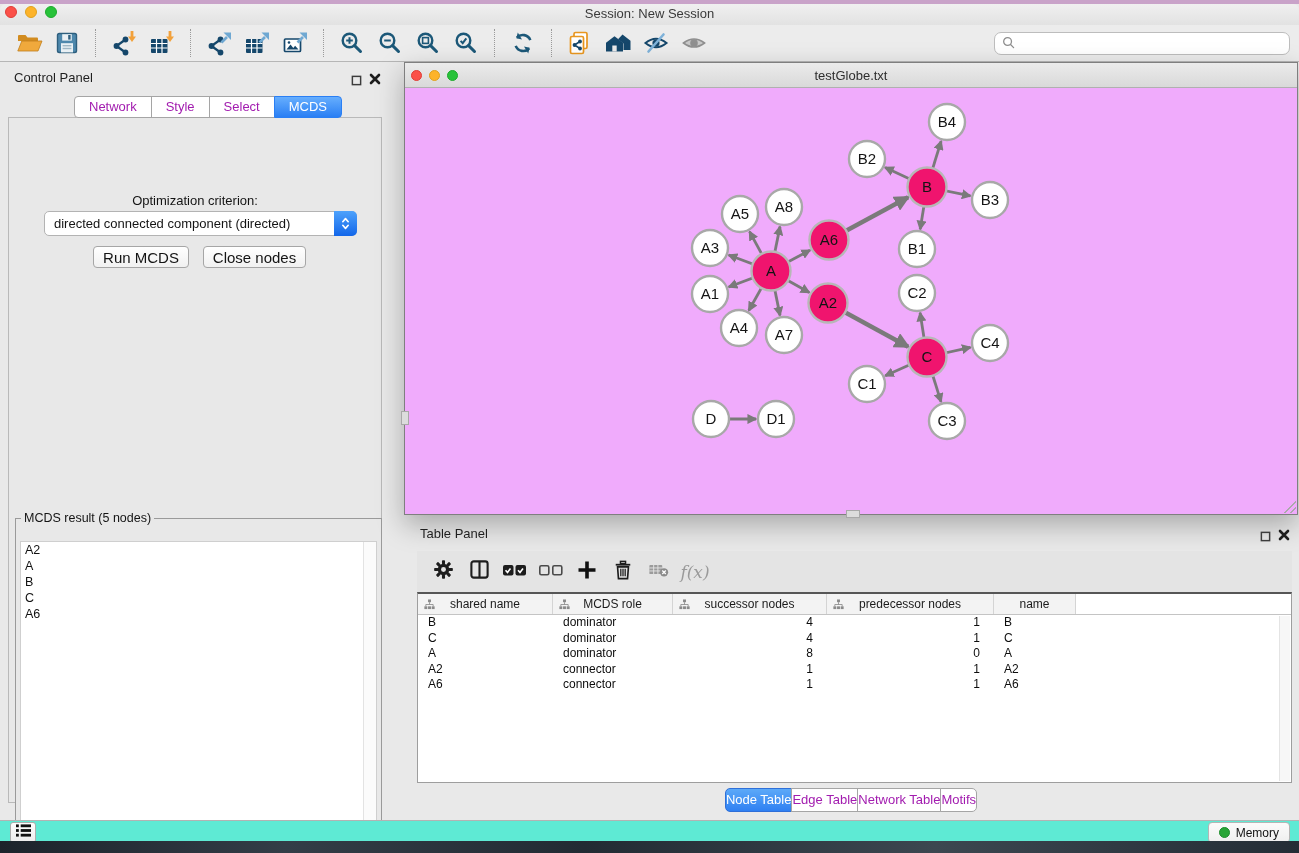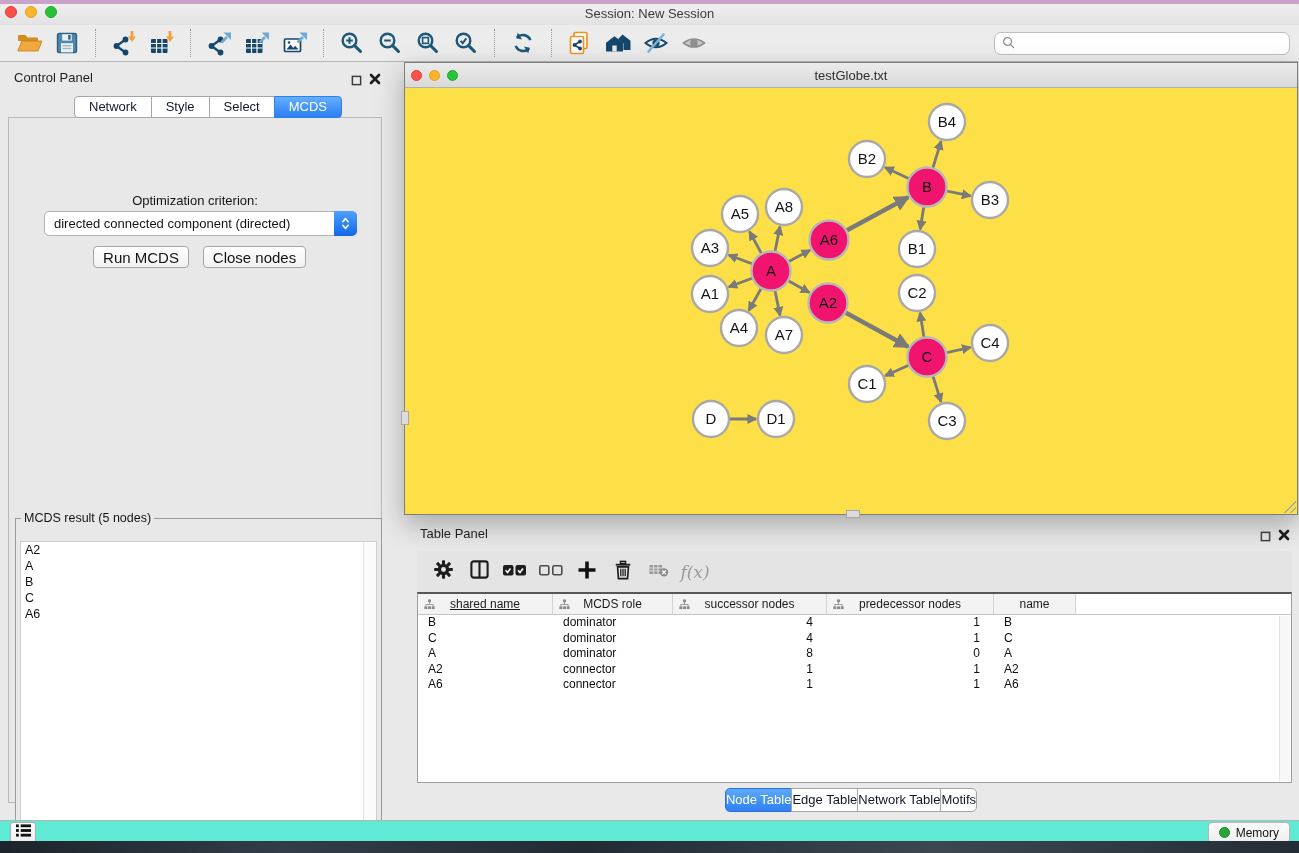--- a/index.html
+++ b/index.html
@@ -35,21 +35,21 @@
   .workspace { position:absolute; left:0; top:58px; width:100%; height:758px; background:#e9e9e9; }
 
   
   .control-panel { position:absolute; left:0; top:0; width:390px; height:754px; }
   .cp-header { position:absolute; left:0; top:4px; width:100%; height:24px; }
   .cp-title, .tp-title { position:absolute; left:14px; top:4px; font-size:13px; color:#1f1f1f; }
   .panel-float { position:absolute; right:28px; top:6px; }
   .panel-close { position:absolute; right:9px; top:5px; }
   .cp-tabs { position:absolute; left:74px; top:34px; display:flex; z-index:2; }
   .seg-tab { height:22px; line-height:20px; background:#fff; border:1px solid #a5a5a5; font-size:13px;
-    color:#0f172a; padding:0 14px; margin-left:-1px; cursor:default; }
+    color:#a21caf; padding:0 14px; margin-left:-1px; cursor:default; }
   .seg-tab:first-child { border-radius:4px 0 0 4px; margin-left:0; }
   .seg-tab:last-child { border-radius:0 4px 4px 0; }
   .seg-tab.active { background:linear-gradient(#66aefe,#2a7ff4); border-color:#2a7ff4; color:#fff; }
   .cp-body { position:absolute; left:8px; top:55px; width:374px; height:686px;
     border:1px solid #b9b9b9; background:#e8e8e8; }
   .opt-label { position:absolute; left:0; width:100%; top:75px; text-align:center; font-size:13px; color:#141414; }
   .mac-select { position:absolute; left:35px; top:93px; width:313px; height:25px; background:#fff;
     border:1px solid #b3b3b3; border-radius:5px; font-size:13px; color:#141414; }
   .mac-select .sel-text { position:absolute; left:9px; top:4px; }
   .mac-select .sel-step { position:absolute; right:-1px; top:-1px; width:23px; height:25px;
@@ -70,21 +70,21 @@
     background:#fbfbfb; border-left:1px solid #e3e3e3; }
 
   
   .net-window { position:absolute; left:404px; top:0; width:894px; height:453px;
     border:1px solid #7f7f7f; background:#fff; box-shadow:0 10px 26px rgba(0,0,0,0.28); }
   .nw-titlebar { position:absolute; left:0; top:0; width:100%; height:25px;
     background:linear-gradient(#ebebeb,#d9d9d9); border-bottom:1px solid #b0b0b0; }
   .nw-titlebar .lights { left:6px; top:7px; gap:7px; }
   .nw-titlebar .light { width:11px; height:11px; }
   .nw-title { position:absolute; left:0; right:0; top:5px; text-align:center; font-size:13px; color:#2e2e2e; }
-  .nw-canvas { position:absolute; left:0; top:25px; width:892px; height:426px; background:#fde047; overflow:hidden; }
+  .nw-canvas { position:absolute; left:0; top:25px; width:892px; height:426px; background:#f0abfc; overflow:hidden; }
   .nw-handle-left { position:absolute; left:-4px; top:348px; width:8px; height:14px;
     background:#dcdcdc; border:1px solid #a8a8a8; }
   .nw-handle-bottom { position:absolute; left:441px; bottom:-4px; width:14px; height:8px;
     background:#dcdcdc; border:1px solid #a8a8a8; }
   .nw-grip { position:absolute; right:1px; bottom:1px; width:12px; height:12px;
     background:
       linear-gradient(135deg, transparent 50%, #aaa 50%, #aaa 58%, transparent 58%, transparent 72%, #aaa 72%, #aaa 80%, transparent 80%); }
 
   
   .table-panel { position:absolute; left:403px; top:456px; width:896px; height:298px; }
@@ -577,21 +577,21 @@
                   <circle cx="17.5" cy="12" r="4.5" fill="#8b8b8b"></circle>
                   <path d="M15.6 10.1 l3.8 3.8 M19.4 10.1 l-3.8 3.8" stroke="#fff" stroke-width="1.4"></path>
                 </svg></span>
             </div>
             <div class="tpt-btn">
               <span class="fx">f(x)</span>
             </div>
           </div>
         <div class="tp-table">
           <div class="tp-thead">
-              <div class="th" style="width: 135px; text-decoration: underline;">
+              <div class="th" style="width: 135px;">
                 <span class="col-ico"><svg viewBox="0 0 12 12" width="11" height="11">
                     <g fill="#8a8a8a">
                       <rect x="4.4" y="0.5" width="3.2" height="3"></rect>
                       <rect x="0.4" y="8" width="3.2" height="3"></rect>
                       <rect x="4.4" y="8" width="3.2" height="3"></rect>
                       <rect x="8.4" y="8" width="3.2" height="3"></rect>
                     </g>
                     <path d="M6 3.5 V6 M2 8 V6 h8 V8" fill="none" stroke="#8a8a8a" stroke-width="0.9"></path>
                   </svg></span>
                 <span>shared name</span>

